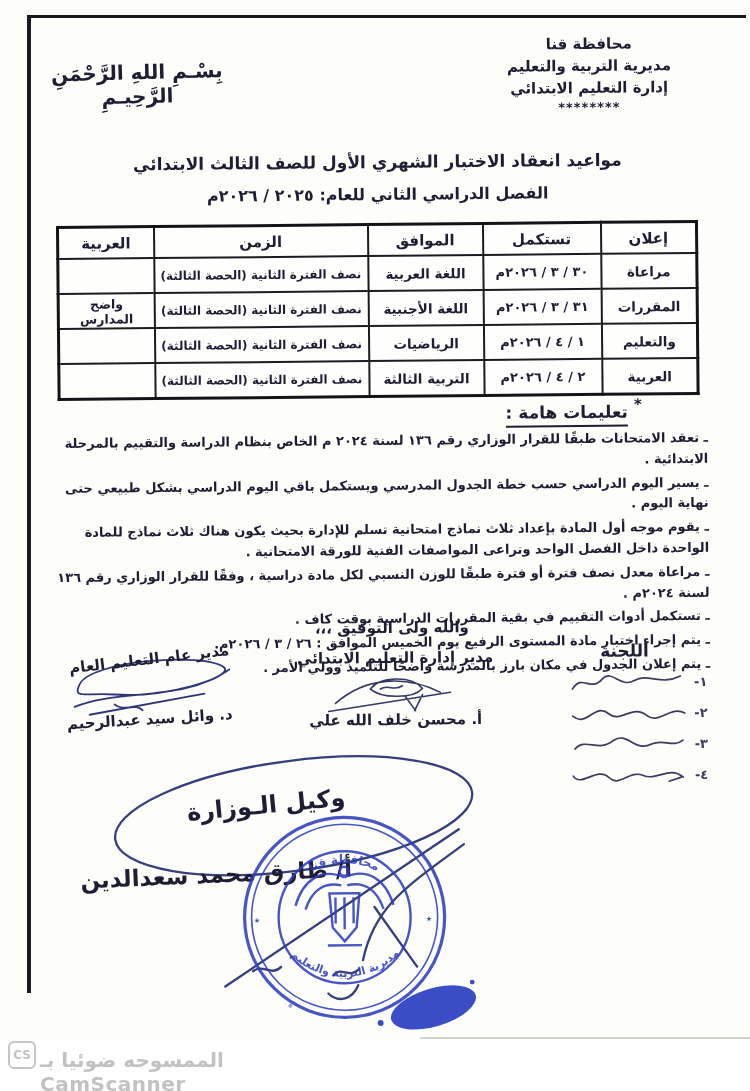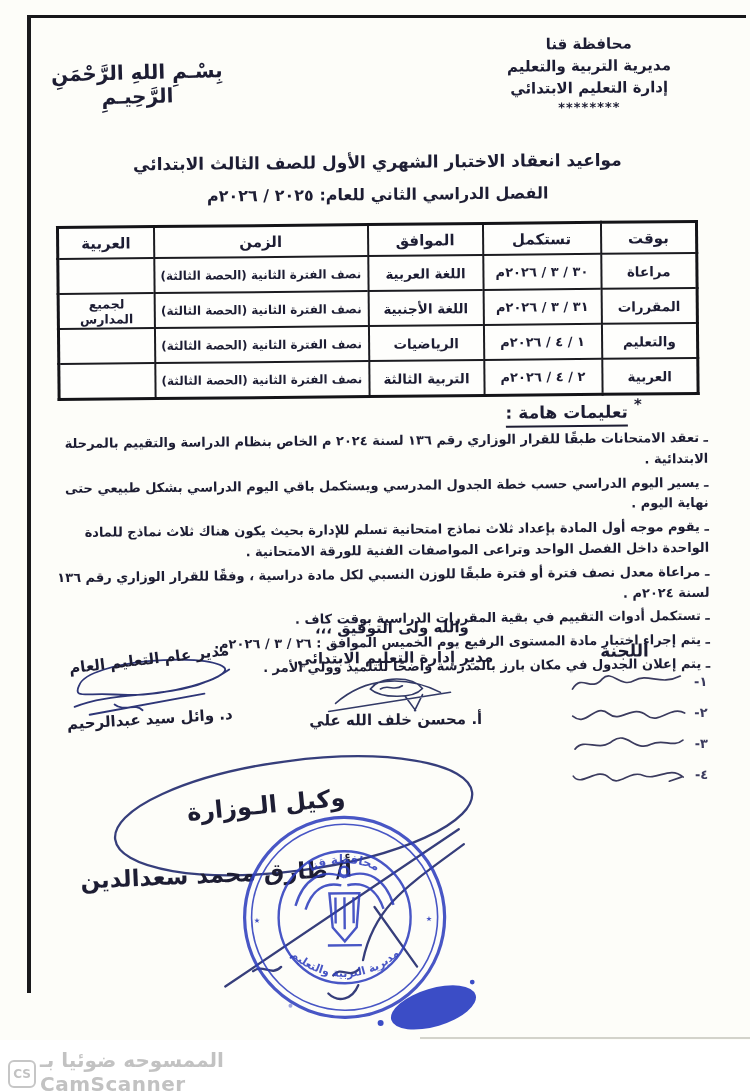--- a/index.html
+++ b/index.html
@@ -43,21 +43,21 @@
   .sig-block-mid{left:283px;top:649px;width:220px;text-align:center;}
   .sig-block-mid .stitle{font-weight:bold;font-size:15px;}
   .sig-block-mid .sname{font-weight:bold;font-size:15px;margin-top:-6px;}
   .sig-block-left{left:32px;top:648px;width:230px;text-align:center;}
   .sig-block-left .stitle{font-weight:bold;font-size:15px;transform:rotate(-6deg);}
   .sig-block-left .sname{font-weight:bold;font-size:15px;transform:rotate(-3deg);margin-top:-10px;}
   .undersec-title{left:183px;top:790px;font-weight:bold;font-size:24px;transform:rotate(-5deg);letter-spacing:1px;}
   .undersec-name{left:76px;top:860px;font-weight:bold;font-size:23px;transform:rotate(-2deg);direction:rtl;}
   
   .wm-strip{left:0;top:1040px;width:750px;height:51px;background:#ffffff;}
-  .wm-badge{position:absolute;left:8px;top:20px;width:24px;height:24px;border:2px solid #c6c6c6;border-radius:6px;color:#c2c2c2;font-weight:bold;font-size:12px;line-height:24px;text-align:center;}
+  .wm-badge{position:absolute;left:8px;top:1px;width:24px;height:24px;border:2px solid #c6c6c6;border-radius:6px;color:#c2c2c2;font-weight:bold;font-size:12px;line-height:24px;text-align:center;}
   .wm-text{position:absolute;left:40px;top:8px;width:310px;direction:rtl;text-align:left;color:#c2c2c2;font-size:20px;font-weight:bold;letter-spacing:.5px;}
   svg{display:block;}
 </style>
 </head>
 <body>
 
 <div id="page">
 
   <div class="abs edge-top"></div>
   <div class="abs edge-left"></div>
@@ -83,41 +83,41 @@
       <table dir="rtl">
         <colgroup>
           <col style="width:96px">
             <col style="width:118px">
             <col style="width:115px">
             <col style="width:214px">
             <col style="width:96px">
         </colgroup>
         <thead>
           <tr>
-            <th>بوقت</th>
+            <th>إعلان</th>
             <th>تستكمل</th>
             <th>الموافق</th>
             <th>الزمن</th>
             <th>العربية</th>
           </tr>
         </thead>
         <tbody>
           <tr>
             <td class="day">مراعاة</td>
             <td class="date">٣٠ / ٣ / ٢٠٢٦م</td>
             <td>اللغة العربية</td>
             <td class="time">نصف الفترة الثانية (الحصة الثالثة)</td>
             <td class="notes"></td>
           </tr>
           <tr>
             <td class="day">المقررات</td>
             <td class="date">٣١ / ٣ / ٢٠٢٦م</td>
             <td>اللغة الأجنبية</td>
             <td class="time">نصف الفترة الثانية (الحصة الثالثة)</td>
-            <td class="notes">لجميع المدارس</td>
+            <td class="notes">واضح المدارس</td>
           </tr>
           <tr>
             <td class="day">والتعليم</td>
             <td class="date">١ / ٤ / ٢٠٢٦م</td>
             <td>الرياضيات</td>
             <td class="time">نصف الفترة الثانية (الحصة الثالثة)</td>
             <td class="notes"></td>
           </tr>
           <tr>
             <td class="day">العربية</td>

